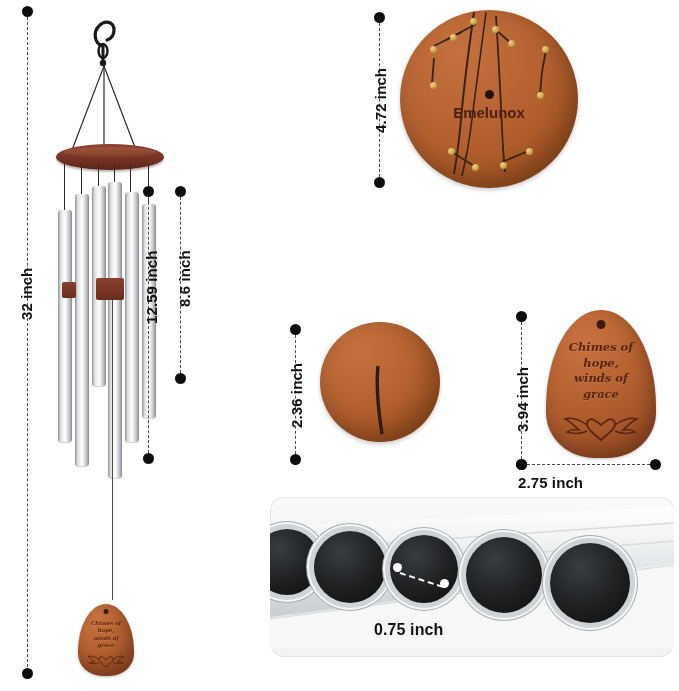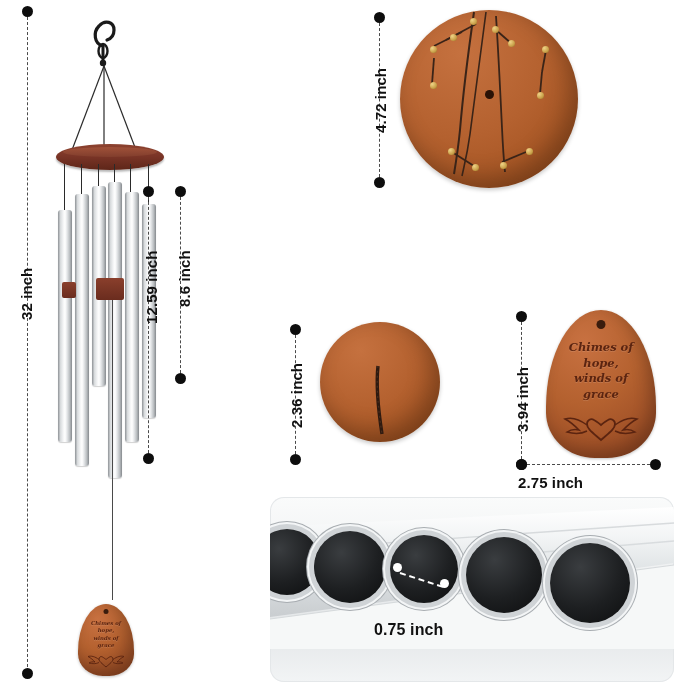--- a/index.html
+++ b/index.html
@@ -162,20 +162,21 @@
     <div class="eyelet" style="left:30px;top:36px"></div>
     <div class="eyelet" style="left:108px;top:30px"></div>
     <div class="eyelet" style="left:30px;top:72px"></div>
     <div class="eyelet" style="left:142px;top:36px"></div>
     <div class="eyelet" style="left:137px;top:82px"></div>
     <div class="eyelet" style="left:48px;top:138px"></div>
     <div class="eyelet" style="left:72px;top:154px"></div>
     <div class="eyelet" style="left:100px;top:152px"></div>
     <div class="eyelet" style="left:126px;top:138px"></div>
     <div class="centerhole" style="left:85px;top:80px;width:9px;height:9px"></div>
+    <div class="brand" style="top:94px;font-size:15px">Emelunox</div>
   </div>
   <div class="dimdot" style="left:374px;top:12px"></div>
   <div class="dimline-v" style="left:379px;top:23px;height:154px"></div>
   <div class="dimdot" style="left:374px;top:177px"></div>
   <div class="dimlabel rot" style="left:372px;top:133px">4.72 inch</div>
 
   <div class="disc" style="left:320px;top:322px;width:120px;height:120px">
     <svg style="position:absolute;left:0;top:0;width:120px;height:120px" viewBox="0 0 120 120">
       <path d="M58 44 C56 62 58 86 62 112" stroke="#2e1a10" stroke-width="3.4" fill="none"></path>
       <path d="M58 44 C56 62 58 86 62 112" stroke="#4a2c1c" stroke-width="1.2" fill="none" stroke-dasharray="2 3"></path>
@@ -204,21 +205,21 @@
   <div class="dimdot" style="left:516px;top:311px"></div>
   <div class="dimline-v" style="left:521px;top:322px;height:137px"></div>
   <div class="dimdot" style="left:516px;top:459px"></div>
   <div class="dimlabel rot" style="left:514px;top:432px">3.94 inch</div>
 
   <div class="dimline-h" style="left:527px;top:464px;width:128px"></div>
   <div class="dimdot" style="left:516px;top:459px"></div>
   <div class="dimdot" style="left:650px;top:459px"></div>
   <div class="dimlabel" style="left:518px;top:474px">2.75 inch</div>
 
-  <div class="panel" style="left:270px;top:497px;width:404px;height:185px">
+  <div class="panel" style="left:270px;top:497px;width:404px;height:160px">
     <svg style="position:absolute;left:0;top:0;width:404px;height:160px" viewBox="0 0 404 160">
       <defs>
         <linearGradient id="tg" x1="0" y1="0" x2="0" y2="1">
           <stop offset="0%" stop-color="#ffffff"></stop>
           <stop offset="28%" stop-color="#f2f4f5"></stop>
           <stop offset="58%" stop-color="#dfe3e5"></stop>
           <stop offset="100%" stop-color="#c9cdd0"></stop>
         </linearGradient>
       </defs>
       <path d="M0 30 L404 10 L404 66 L0 120 Z" fill="url(#tg)"></path>

